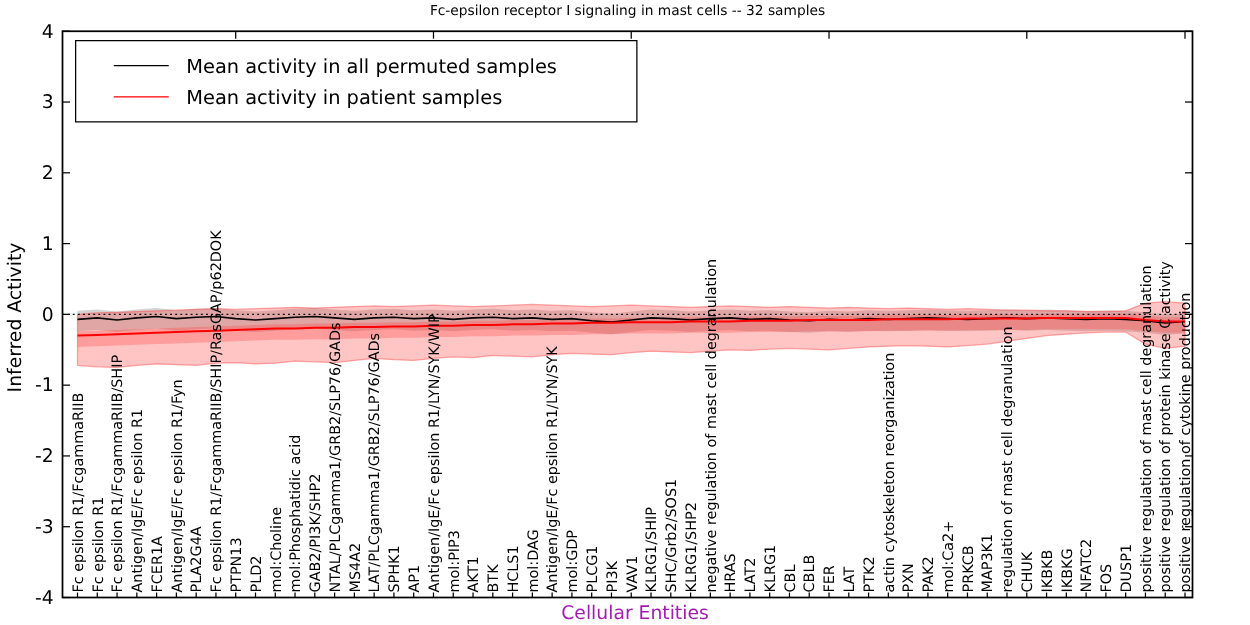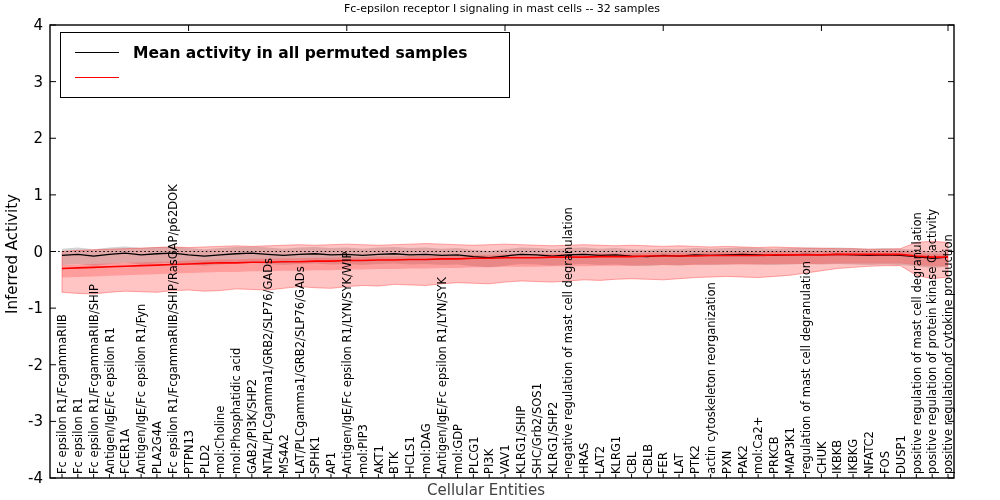--- a/index.html
+++ b/index.html
@@ -2,24 +2,24 @@
 <html><head>
 <meta charset="utf-8">
 <style>
   html,body{margin:0;padding:0;background:#ffffff;}
   #figure{position:relative;width:1000px;height:500px;background:#ffffff;
           font-family:"DejaVu Sans", sans-serif;overflow:hidden;}
   #plot-title{position:absolute;left:50px;top:2px;width:904px;text-align:center;
               font-size:11px;color:#000;}
   #ylabel{position:absolute;left:-58px;top:245px;width:140px;text-align:center;
           transform:rotate(-90deg);font-size:15px;color:#000;}
-  #xlabel{position:absolute;left:34px;top:481px;width:904px;text-align:center;
-          font-size:15px;color:#404040;}
+  #xlabel{position:absolute;left:56px;top:481px;width:904px;text-align:center;
+          font-size:15px;color:#a21caf;}
   #legend{position:absolute;left:60px;top:32px;width:450px;box-sizing:border-box;
-          border:1.6px solid #000;background:#fff;padding:7px 10px 7px 6px;z-index:5;font-weight:bold;}
+          border:1.6px solid #000;background:#fff;padding:7px 10px 7px 22px;z-index:5;}
   .legend-row{display:flex;align-items:center;height:25px;}
   .legend-line{display:inline-block;width:44px;height:0;border-top-style:solid;
                border-top-width:1.6px;margin:0 14px 0 8px;}
   .legend-label{font-size:15.5px;color:#000;white-space:nowrap;}
   svg{position:absolute;left:0;top:0;}
 </style>
 </head>
 <body>
 
 <div id="figure">
@@ -184,15 +184,16 @@
       <rect x="50" y="25" width="904" height="453" fill="none" stroke="#000" stroke-width="1.4"></rect>
     </svg>
 
   <div id="legend">
     <div class="legend-row">
       <span class="legend-line" id="legend-line-0" style="border-top-color: rgb(0, 0, 0);"></span>
       <span class="legend-label">Mean activity in all permuted samples</span>
     </div>
     <div class="legend-row">
       <span class="legend-line" id="legend-line-1" style="border-top-color: rgb(255, 0, 0);"></span>
+      <span class="legend-label">Mean activity in patient samples</span>
     </div>
   </div>
 </div>
 
 </body></html>

